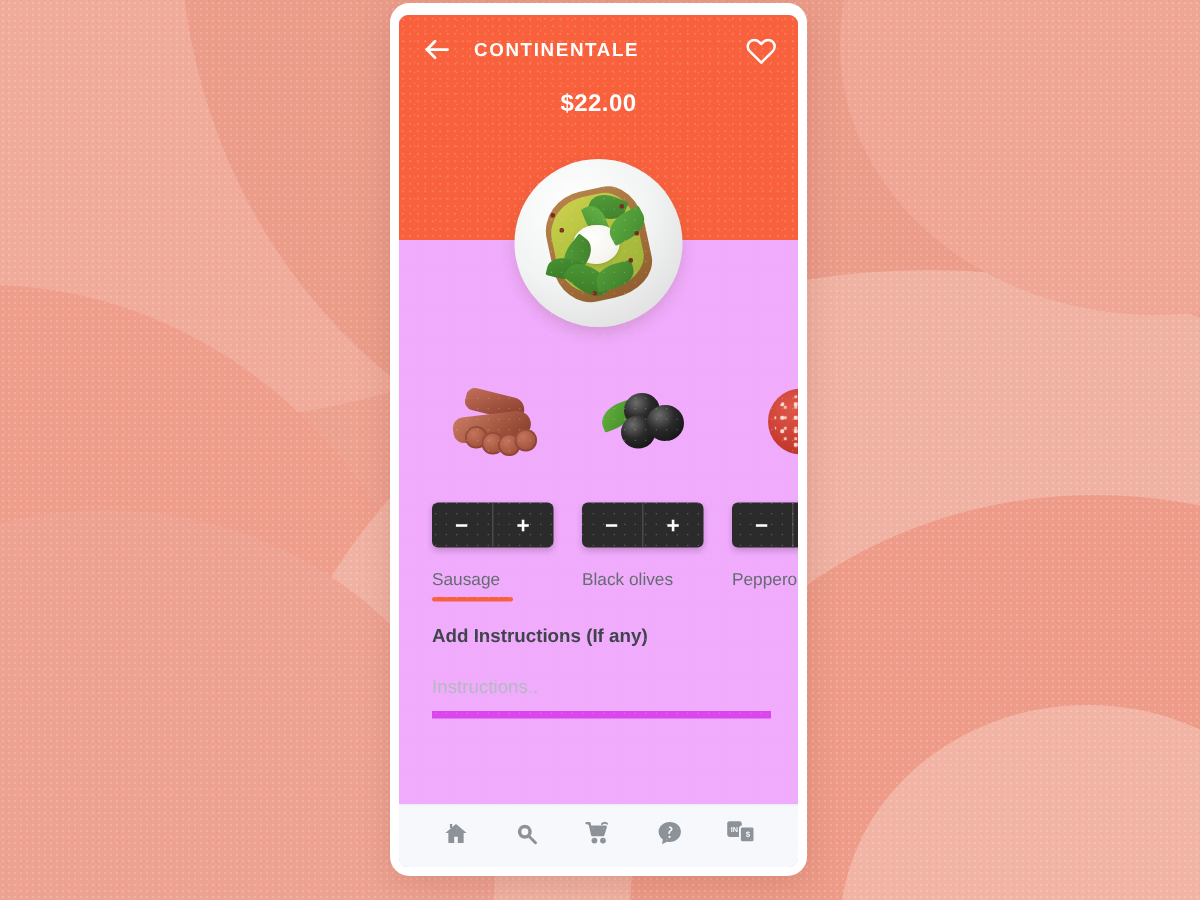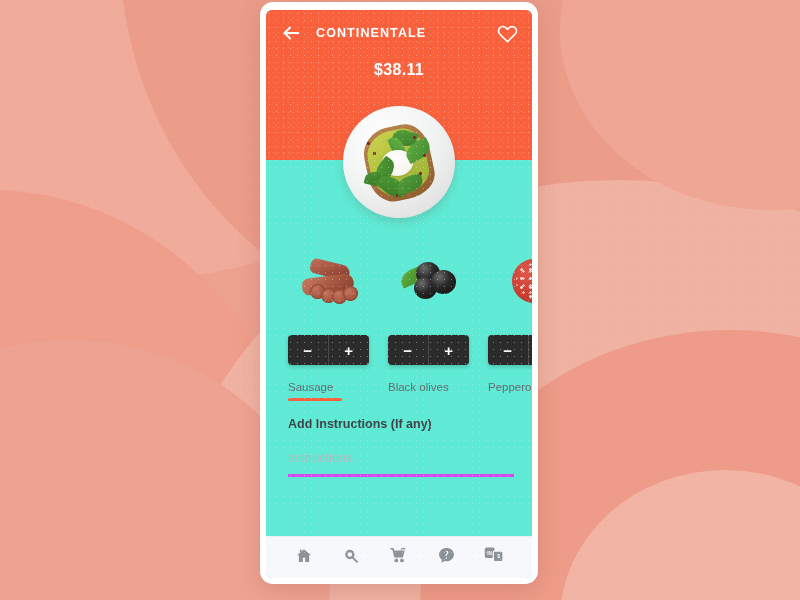--- a/index.html
+++ b/index.html
@@ -74,21 +74,21 @@
     left: 260px; top: 2px;
     width: 278px; height: 582px;
     background: #ffffff;
     border-radius: 13px;
     padding: 8px 6px 6px 6px;
     box-shadow: 0 6px 22px rgba(150,70,55,.22);
   }
   #screen {
     position: relative;
     width: 100%; height: 100%;
-    background: #5eead4;
+    background: #f0abfc;
     border-radius: 6px;
     overflow: hidden;
   }
   .screen-grain {
     position: absolute; inset: 0;
     opacity: .5;
     background-image:
       radial-gradient(rgba(222,230,240,.9) .5px, transparent .6px);
     background-size: 7px 7px;
     pointer-events: none;
@@ -311,21 +311,21 @@
   #instr-heading {
     font-size: 12.5px;
     color: #3f444a;
     font-weight: 600;
   }
   #instr-input {
     display: block;
     margin-top: 20px;
     width: 100%;
     border: none;
-    border-bottom: 3px solid #d946ef;
+    border-bottom: 5px solid #d946ef;
     background: transparent;
     outline: none;
     padding: 0 0 9px 0;
     font-family: "Liberation Sans", sans-serif;
     font-size: 12.5px;
     color: #3f444a;
   }
   #instr-input::placeholder { color: #b4b9bf; }
 
   
@@ -372,21 +372,21 @@
           <svg id="back-arrow" viewBox="0 0 24 24" fill="none" stroke="#ffffff" stroke-width="2" stroke-linecap="round" stroke-linejoin="round">
             <line x1="20" y1="12" x2="5" y2="12"></line>
             <polyline points="11,18 5,12 11,6"></polyline>
           </svg>
           <span id="title">CONTINENTALE</span>
           <svg id="heart" viewBox="0 0 24 24" fill="none" stroke="#ffffff" stroke-width="1.9" stroke-linecap="round" stroke-linejoin="round">
             <path d="M20.8 5.6a5 5 0 0 0-7.1 0L12 7.3l-1.7-1.7a5 5 0 0 0-7.1 7.1l1.7 1.7L12 21.4l7.1-7.1 1.7-1.7a5 5 0 0 0 0-7z"></path>
           </svg>
         </div>
 
-        <div id="price">$38.11</div>
+        <div id="price">$22.00</div>
       </div>
 
       <div id="plate-wrap">
         <div id="plate">
           <div class="toast"></div>
           <div class="avo"></div>
           <div class="leaf l1"></div>
           <div class="leaf l6"></div>
           <div class="egg"></div>
           <div class="leaf l2"></div>

